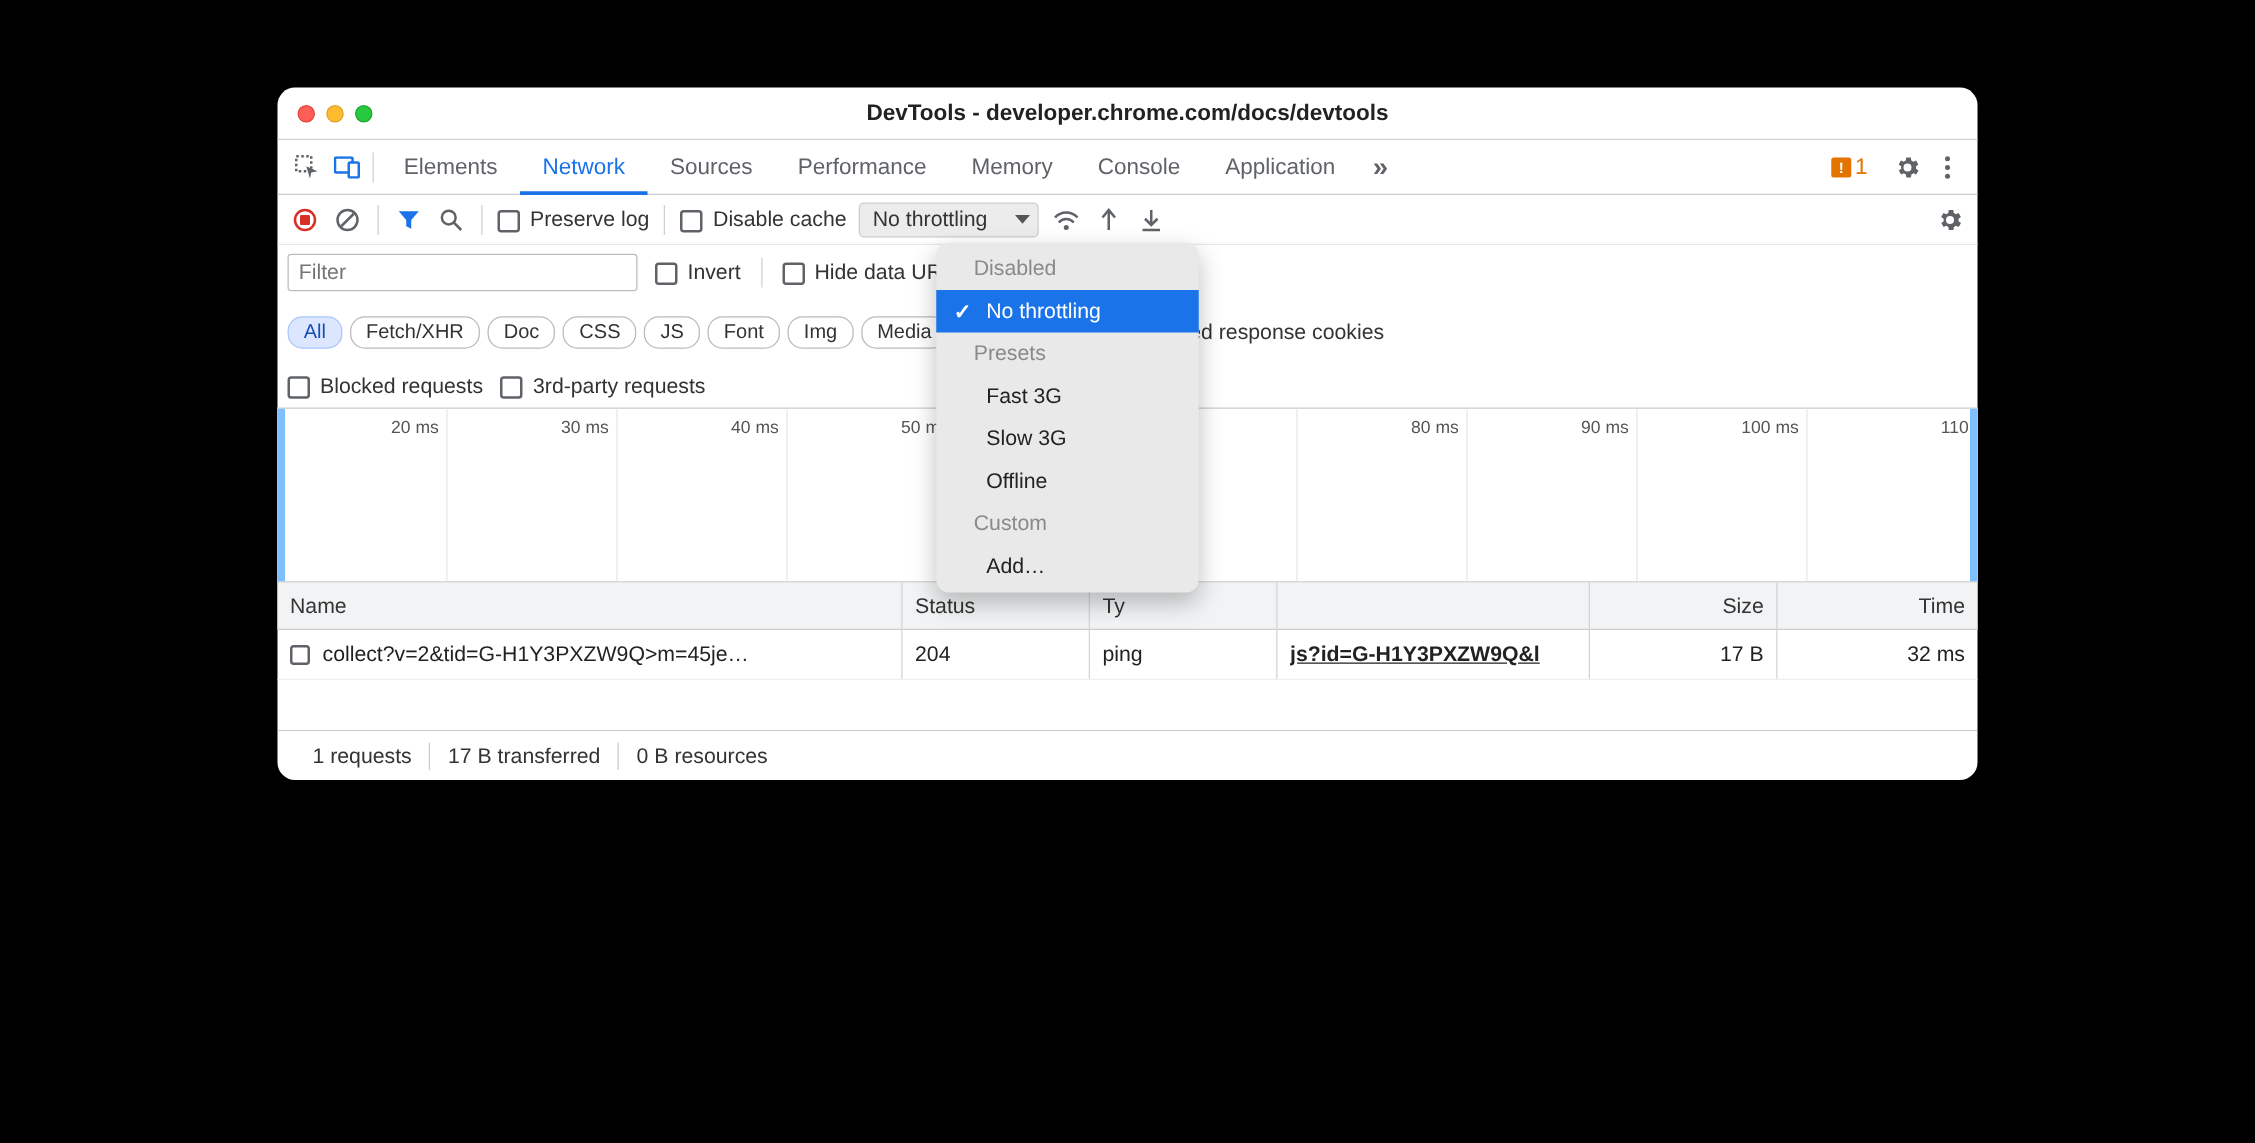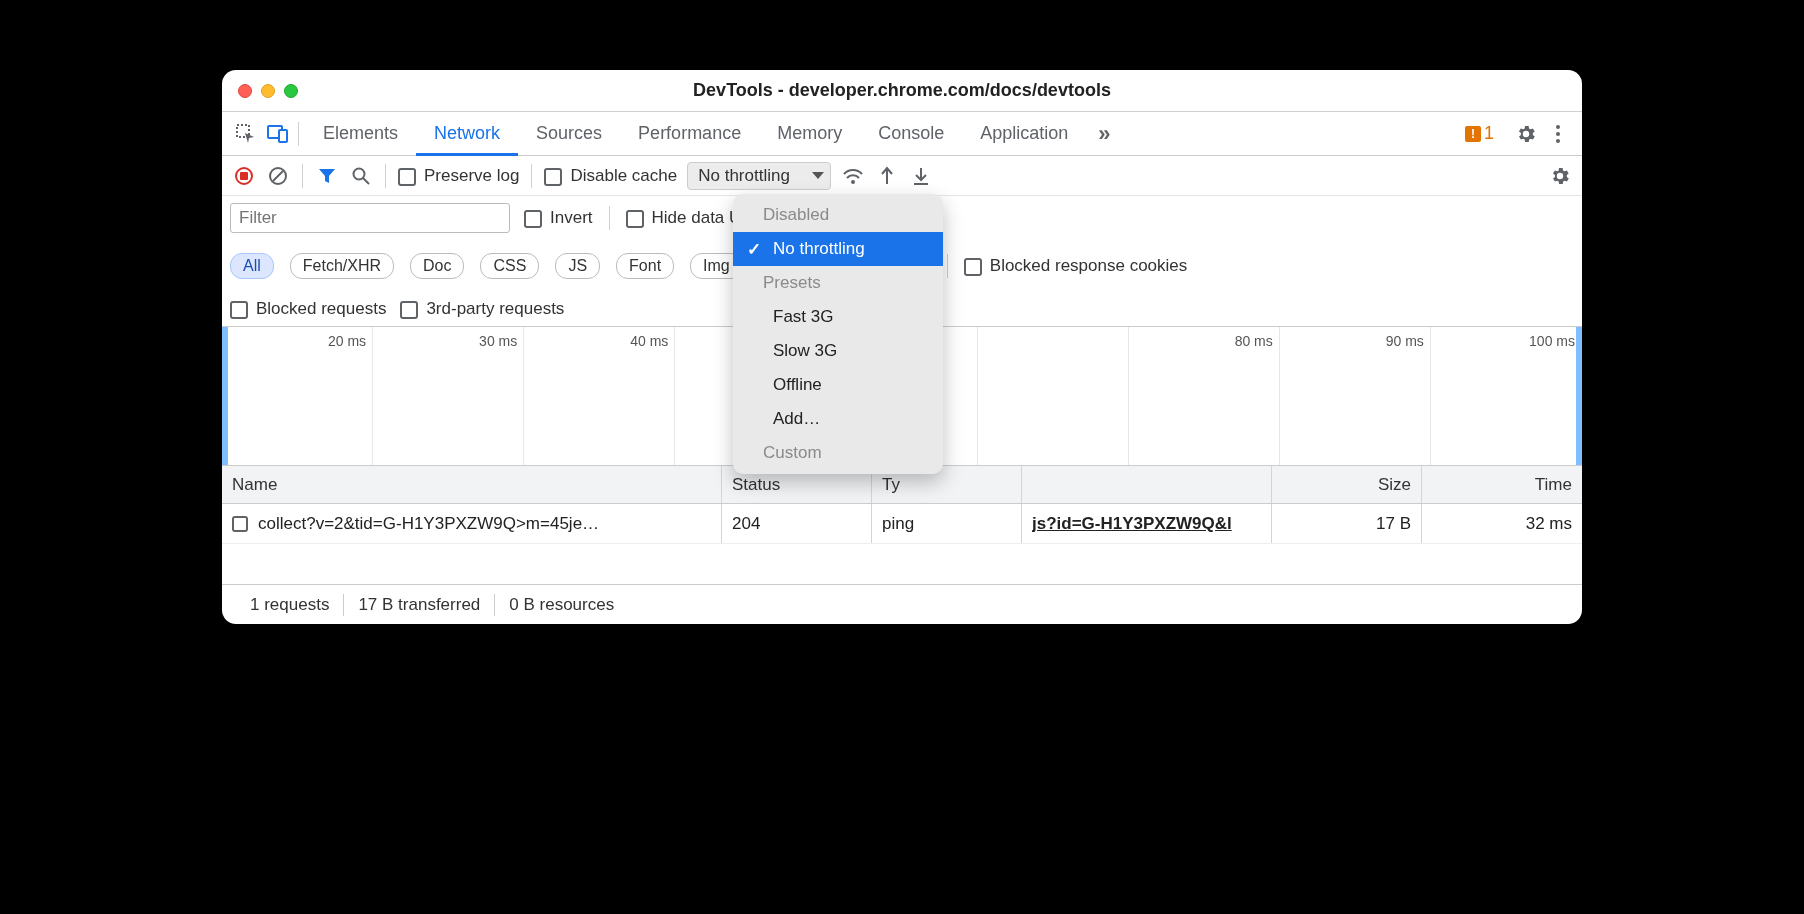--- a/index.html
+++ b/index.html
@@ -261,21 +261,21 @@
       <div class="divider-v"></div>
       <label class="check-lbl">
         <span class="chkbox"></span>
         <span>Hide data URLs</span>
       </label>
       <label class="check-lbl" style="overflow:hidden;width:20px;">
         <span class="chkbox"></span>
       </label>
     </div>
     <div class="filterbar-row">
-      <div id="type-pills" style="display:flex;gap:16px;">
+      <div id="type-pills" style="display:flex;gap:6px;">
           <div class="pill active">All</div>
           <div class="pill">Fetch/XHR</div>
           <div class="pill">Doc</div>
           <div class="pill">CSS</div>
           <div class="pill">JS</div>
           <div class="pill">Font</div>
           <div class="pill">Img</div>
           <div class="pill">Media</div>
           <div class="pill">Manifest</div>
         </div>
@@ -320,20 +320,23 @@
         </div>
         <div class="tick">
           <div class="tick-label">80 ms</div>
         </div>
         <div class="tick">
           <div class="tick-label">90 ms</div>
         </div>
         <div class="tick">
           <div class="tick-label">100 ms</div>
         </div>
+        <div class="tick">
+          <div class="tick-label">110</div>
+        </div>
       </div>
     <div class="handle-r"></div>
   </div>
 
   <div class="grid-head">
     <div class="col name">Name</div>
     <div class="col status">Status</div>
     <div class="col type">Ty</div>
     <div class="col initiator"></div>
     <div class="col size">Size</div>
@@ -356,24 +359,24 @@
     </div>
 
   <div class="statusbar">
     <span>1 requests</span>
     <div class="sep"></div>
     <span>17 B transferred</span>
     <div class="sep"></div>
     <span>0 B resources</span>
   </div>
 
-  <div class="dropdown" id="dropdown" style="left: 511px; top: 123.5px;">
+  <div class="dropdown" id="dropdown" style="left: 527px; top: 123.5px;">
     <div class="dd-item header">Disabled</div>
     <div class="dd-item selected">No throttling</div>
     <div class="dd-item header">Presets</div>
     <div class="dd-item">Fast 3G</div>
     <div class="dd-item">Slow 3G</div>
     <div class="dd-item">Offline</div>
+    <div class="dd-item header">Custom</div>
     <div class="dd-item">Add…</div>
-    <div class="dd-item header">Custom</div>
   </div>
 
 </div>
 
 </body></html>

